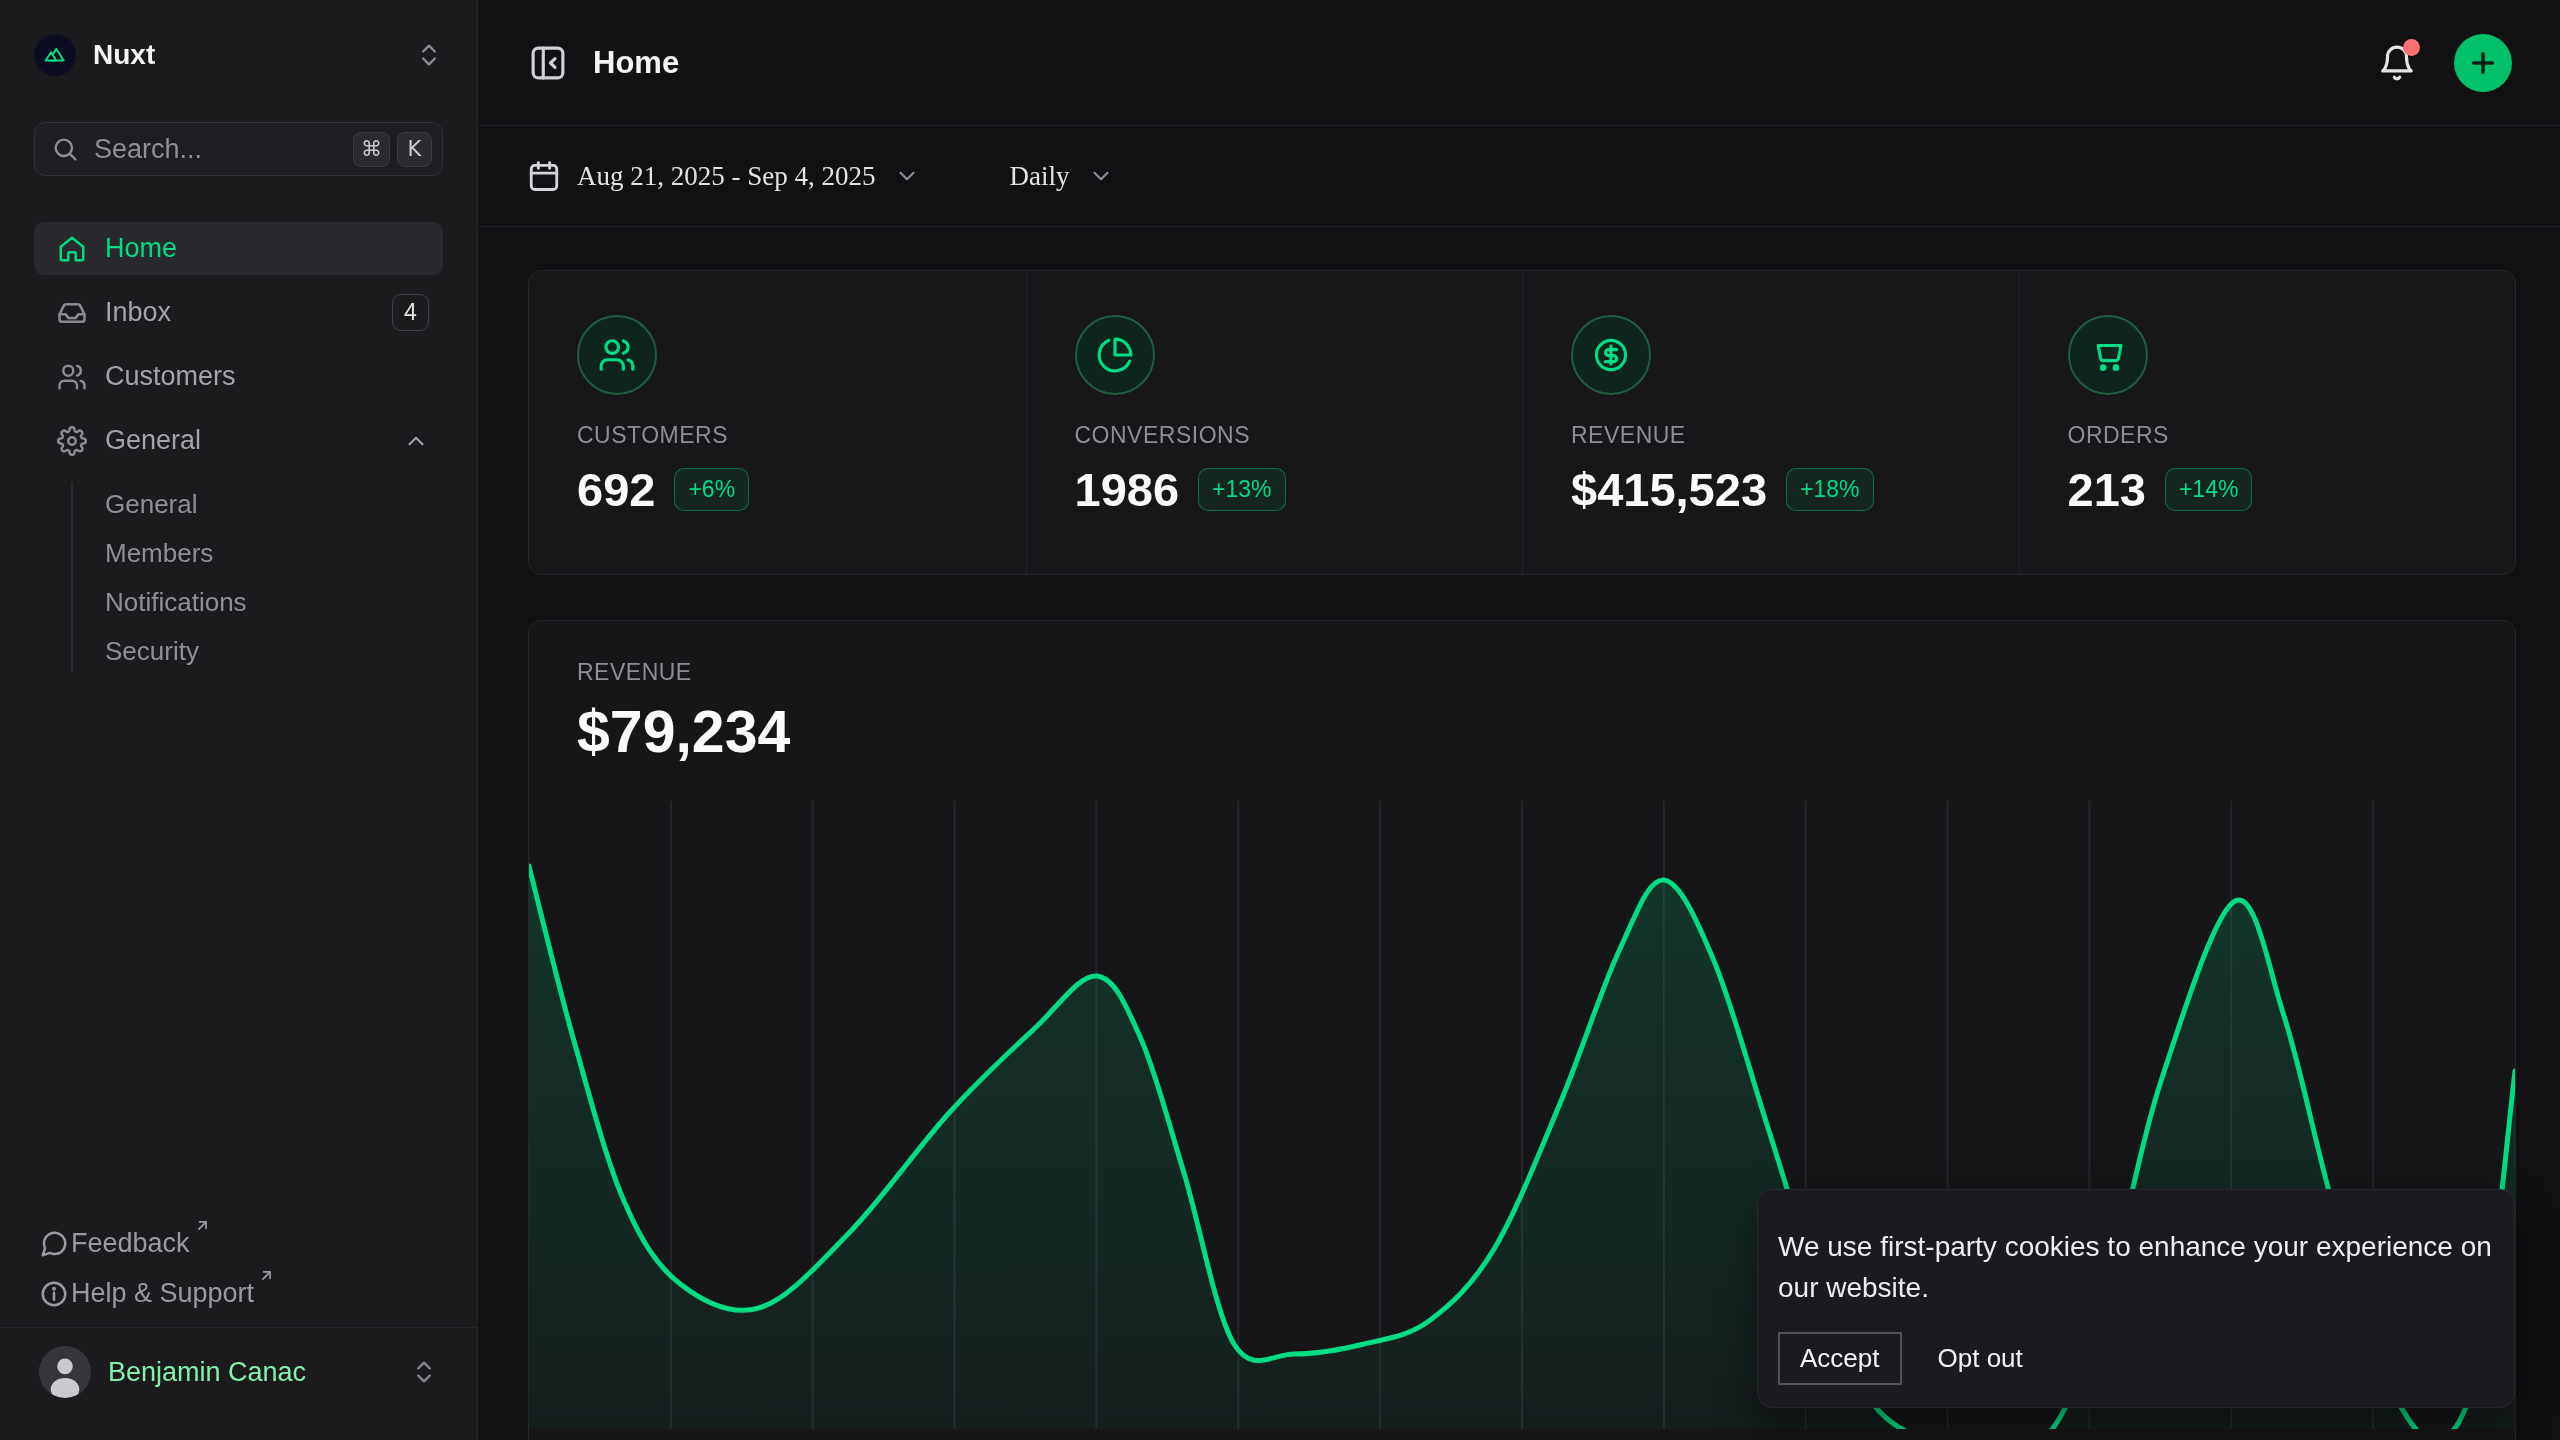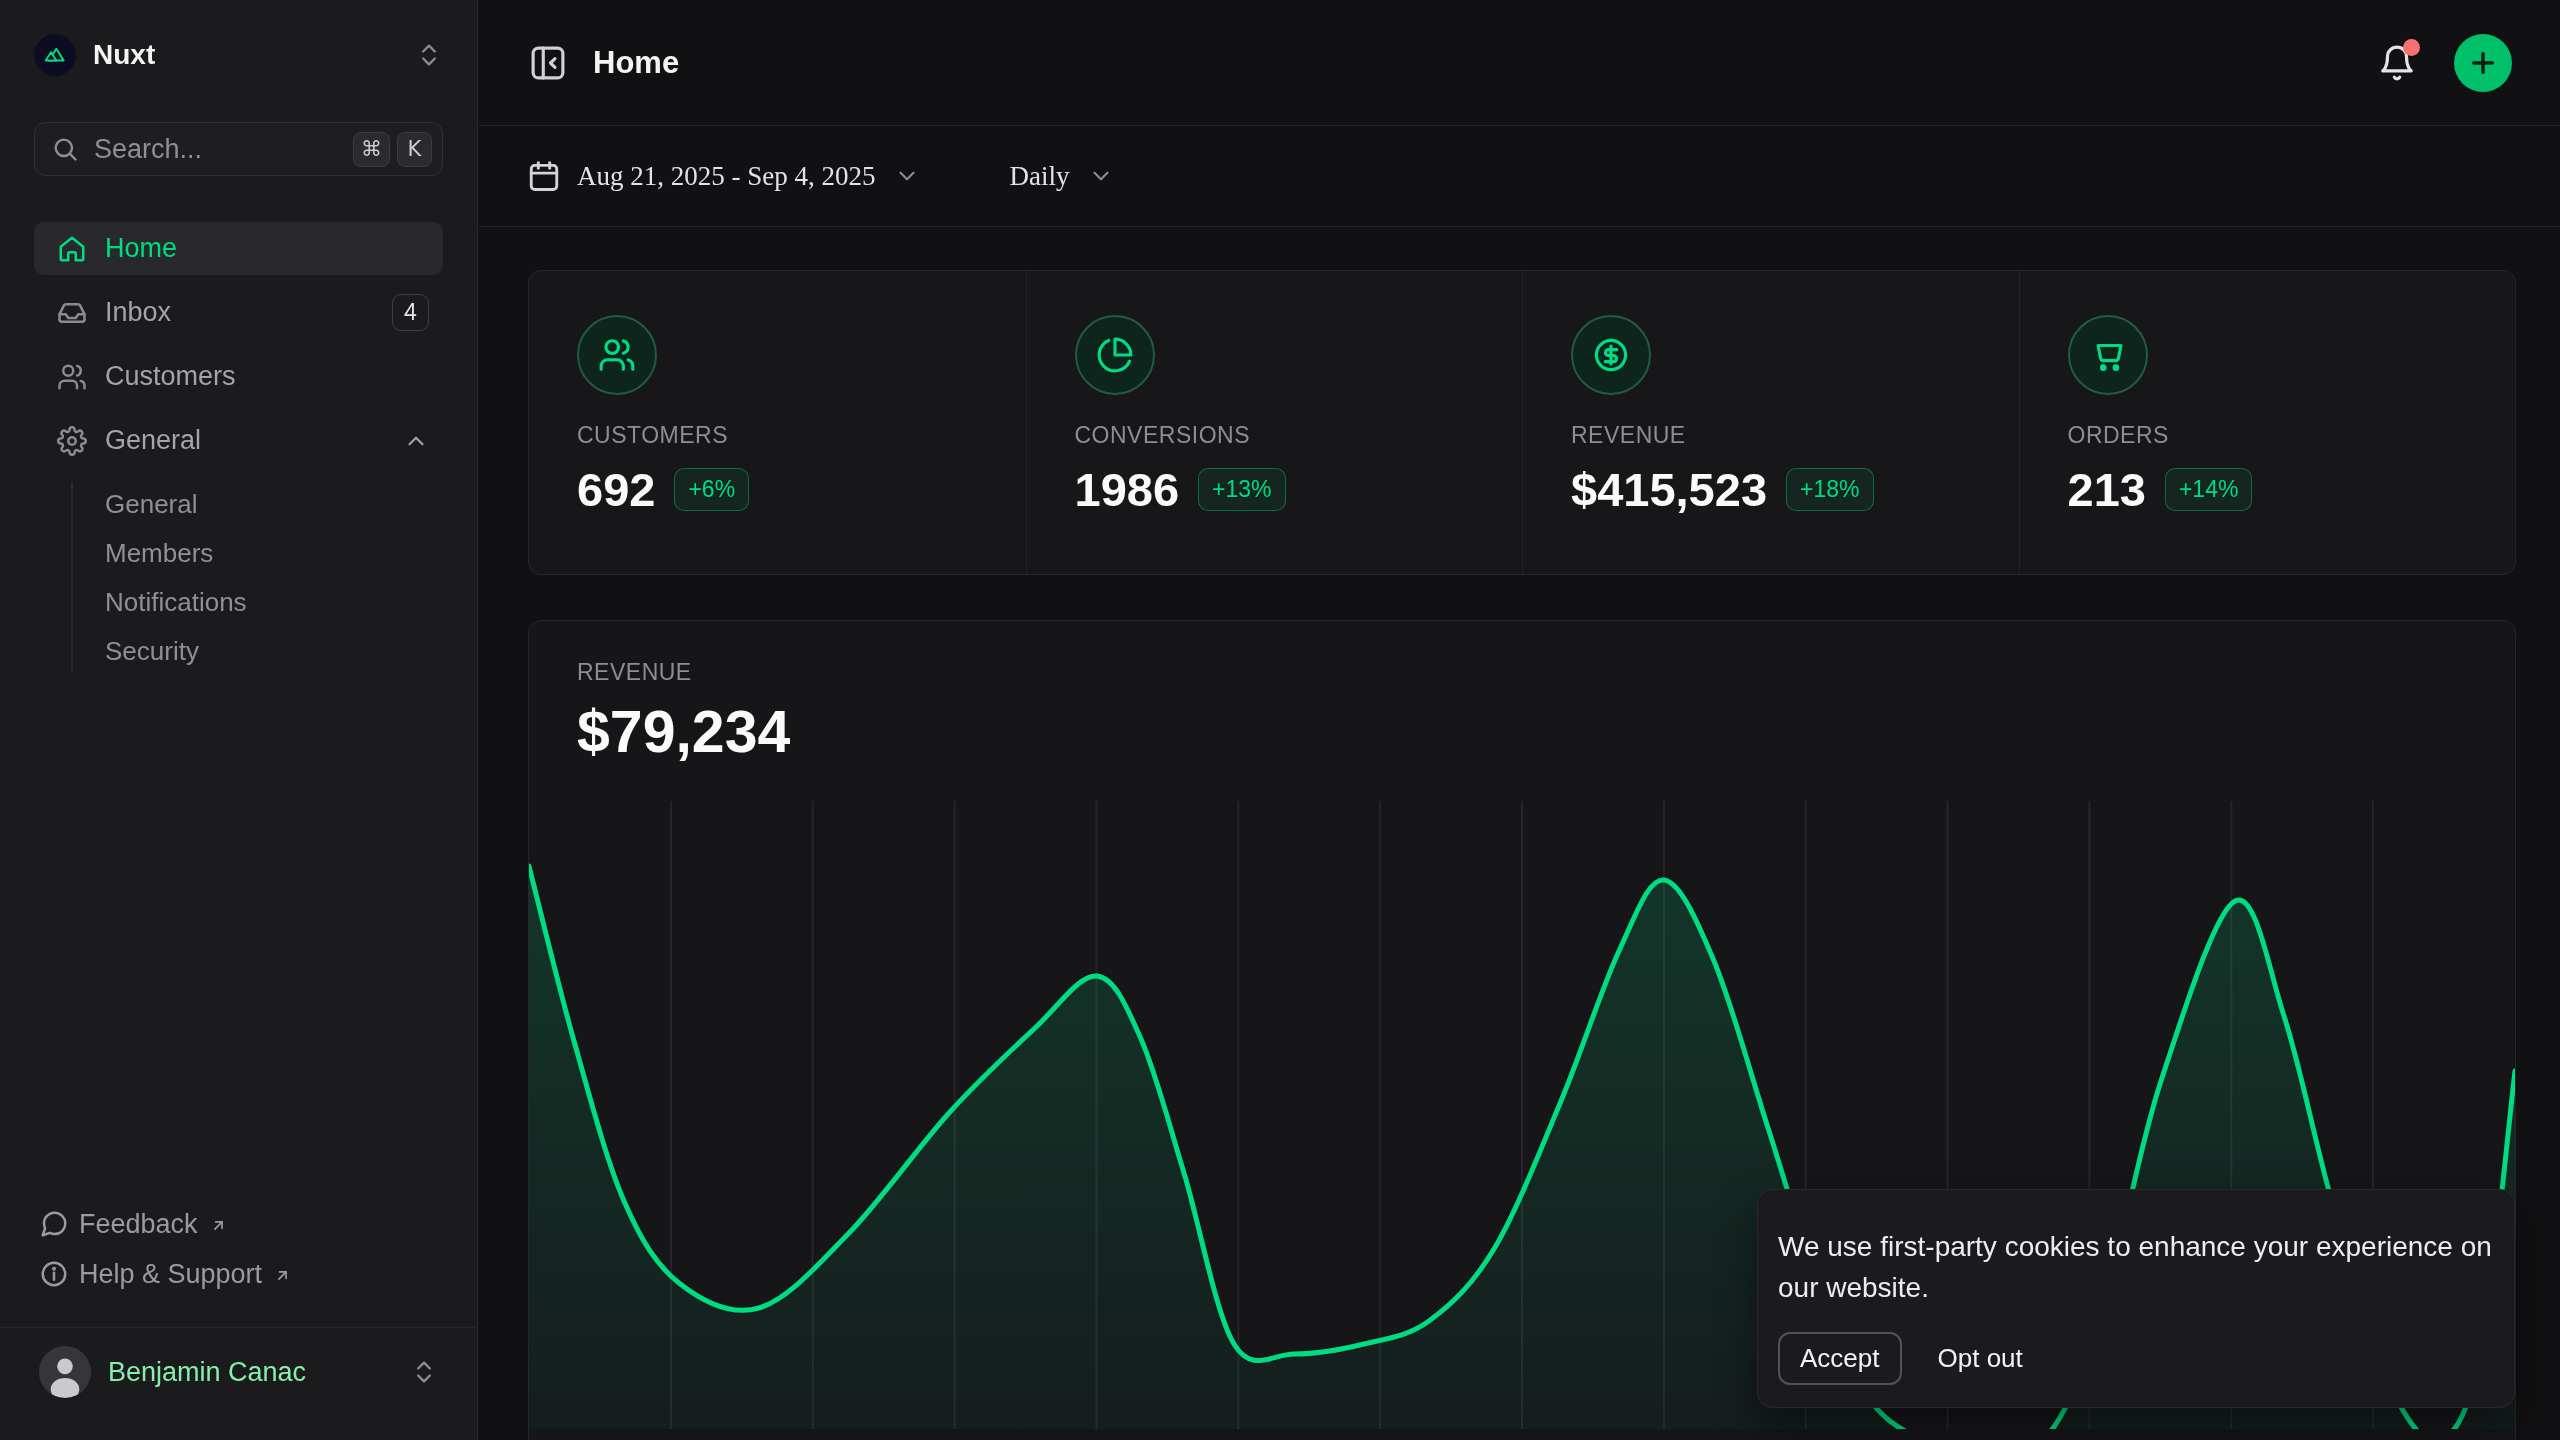--- a/index.html
+++ b/index.html
@@ -48,21 +48,21 @@
     border:1px solid #3f3f46; border-radius:9px; color:#e4e4e7;
     font-size:23px; display:flex; align-items:center; justify-content:center;
   }
   .nav-chevron { margin-left:auto; color:#a3a3ac; display:flex; }
 
   .subnav { position:relative; padding:2px 0 6px 0; margin-bottom:4px; }
   .subnav .rail { position:absolute; left:37px; top:4px; bottom:10px; width:2px; background:#2b2b30; }
   .subnav-item { height:49px; display:flex; align-items:center; padding-left:71px; color:#8f8f98; font-size:26px; cursor:pointer; }
 
   .side-footer { margin-top:auto; padding-bottom:4px; }
-  .foot-item { height:50px; display:flex; align-items:flex-start; gap:10px; color:#9a9aa2; font-size:27px; cursor:pointer; padding-left:5px; }
+  .foot-item { height:50px; display:flex; align-items:flex-end; gap:2px; color:#9a9aa2; font-size:27px; cursor:pointer; padding-left:5px; }
   .foot-item .ext { align-self:flex-start; margin-top:8px; margin-left:2px; color:#9a9aa2; }
   .side-divider { border-top:1px solid #27272b; margin:18px -34px 0 -34px; }
   .user-row { display:flex; align-items:center; gap:17px; padding:18px 5px 22px 5px; cursor:pointer; }
   .avatar { width:52px; height:52px; border-radius:50%; overflow:hidden; background:#35353c; flex:none; }
   .user-name { font-size:27px; color:#86efac; font-weight:500; }
   .user-row .ws-collapse { margin-left:auto; }
 
   
   .main { position:absolute; left:479px; top:0; right:0; bottom:0; }
   .topbar {
@@ -120,21 +120,21 @@
 
   
   .cookie {
     position:absolute; right:45px; bottom:32px; width:758px; height:219px;
     background:#1b1b1f; border:1px solid #29292d; border-radius:15px;
     padding:36px 20px; box-shadow:0 16px 40px rgba(0,0,0,0.45); z-index:10;
   }
   .cookie-text { font-size:28px; line-height:41px; color:#ededef; font-weight:500; }
   .cookie-actions { margin-top:24px; display:flex; align-items:center; gap:36px; }
   .accept-btn {
-    background:none; border:2px solid #52525b; border-radius:12px;
+    background:none; border:2px solid #52525b; border-radius:0;
     color:#f4f4f5; font-size:26px; padding:9px 20px; cursor:pointer;
     font-family:"Liberation Sans", sans-serif;
   }
   .optout-btn { background:none; border:none; color:#f4f4f5; font-size:26px; cursor:pointer; font-family:"Liberation Sans", sans-serif; }
 </style>
 </head>
 <body>
 
 <aside class="sidebar">
   <div class="ws-row">

